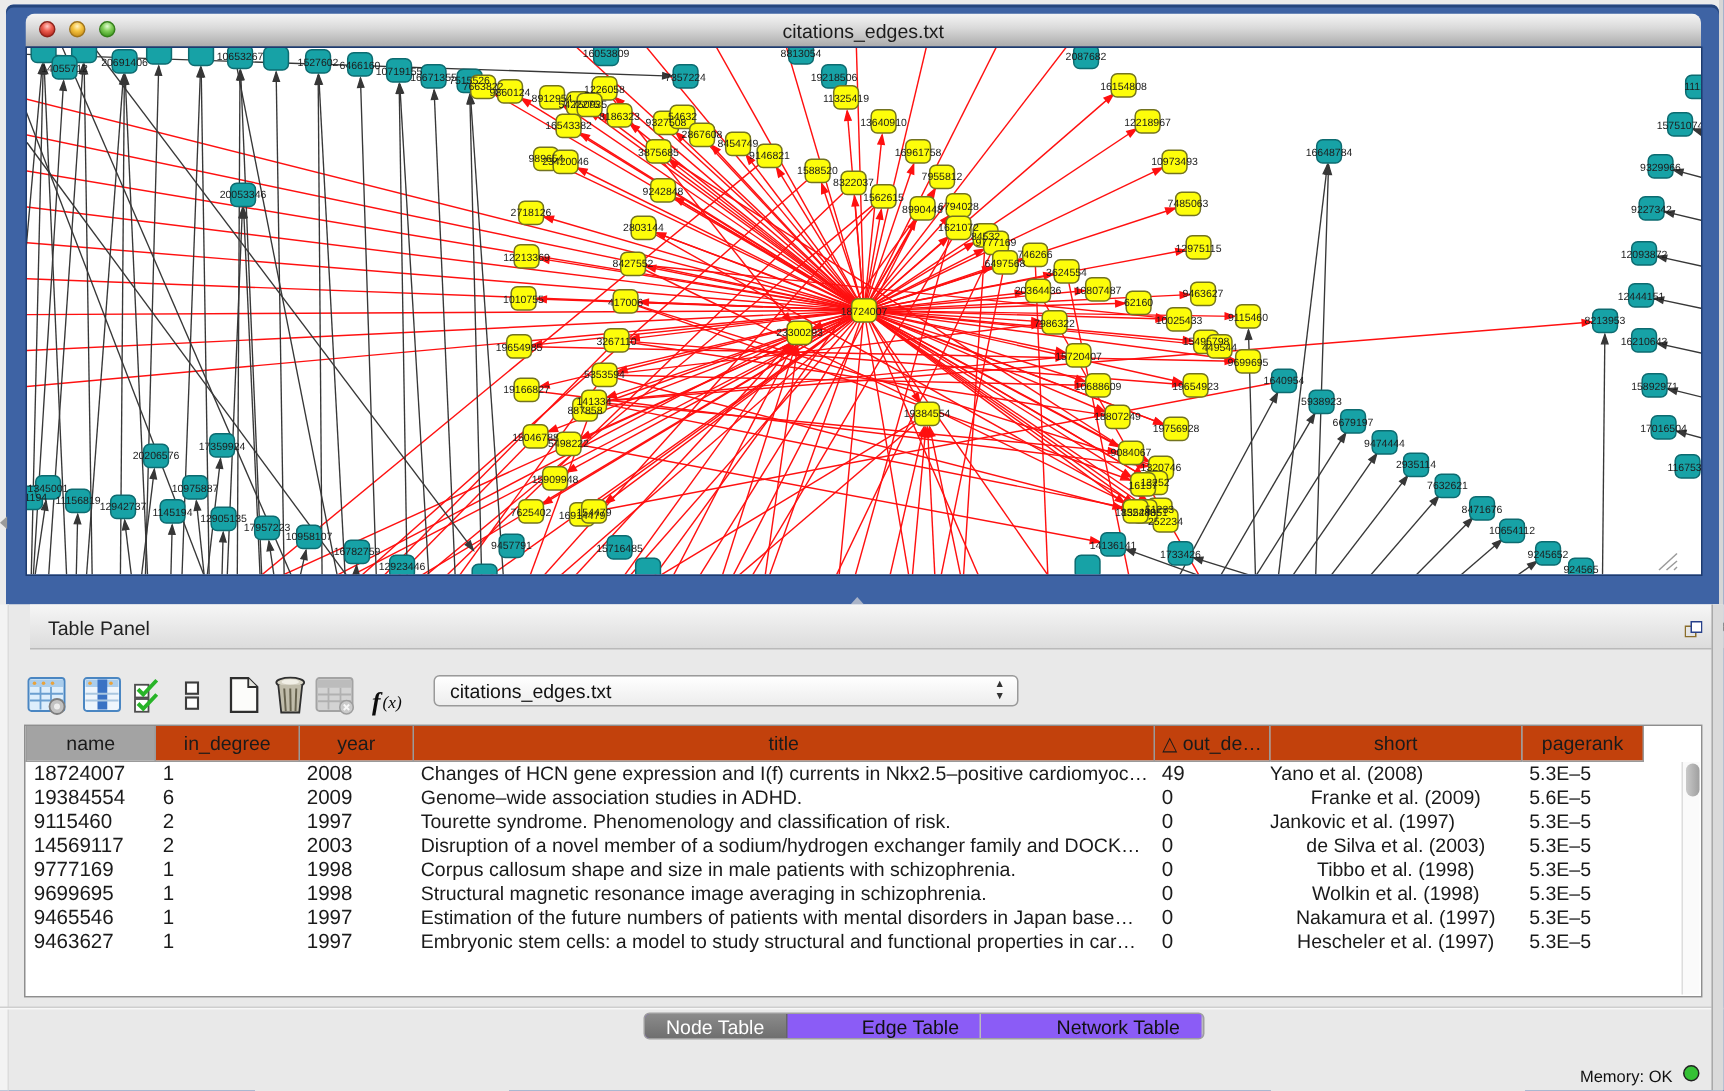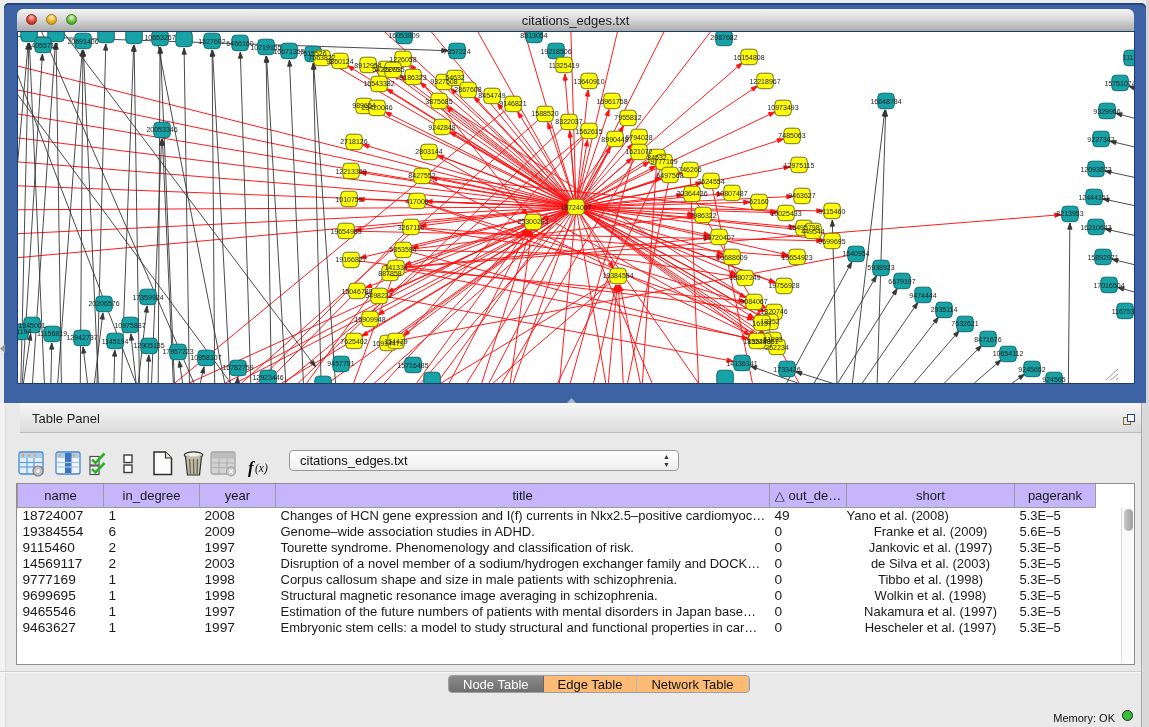--- a/index.html
+++ b/index.html
@@ -16,26 +16,26 @@
 #tp-title { position:absolute; left:12px; top:8px; font-size:13px; color:#222; }
 #tp-x { position:absolute; left:1124px; top:6px; font-size:15px; font-weight:bold; color:#111; }
 #tp-float { position:absolute; left:1103px; top:11px; width:12px; height:11px; }
 #toolbar { position:absolute; left:0; top:40px; width:1149px; height:40px; }
 #dropdown { position:absolute;  left:289px; top:47px; z-index:5; width:390px; height:21px; background:linear-gradient(#ffffff,#ededed); border:1px solid #9a9a9a; border-radius:4px; font-size:13px; color:#111; line-height:19px; padding-left:10px; }
 
 #dd-arrows { position:absolute; right:8px; top:2px; font-size:7px; color:#333; line-height:8px; text-align:center; }
 #tablebox { position:absolute; left:16px; top:80px; width:1119px; height:182px; background:#fff; border:1px solid #8e8e8e; }
 table { border-collapse:collapse; table-layout:fixed; width:1078px; font-size:13px; color:#1a1a1a; }
 td.n { font-size:13.7px; }
-th { height:23px; background:#c4b5fd; border:1px solid #9a9a9a; border-top:none; font-weight:normal; font-size:13px; padding:0; }
-th.first { background:#c4b5fd; }
+th { height:23px; background:#c2410c; border:1px solid #9a9a9a; border-top:none; font-weight:normal; font-size:13px; padding:0; }
+th.first { background:#a3a3a3; }
 td { height:16px; padding:0 0 0 5px; white-space:nowrap; overflow:hidden; }
 #scroll { position:absolute; left:1104px; top:24px; width:12px; height:155px; background:#fafafa; border-left:1px solid #ddd; }
 #thumb { position:absolute; left:1.5px; top:1px; width:9px; height:22px; background:linear-gradient(90deg,#c9c9c9,#9f9f9f); border-radius:5px; }
-#tabs { position:absolute; left:448px; top:272px; height:18px; border:1px solid #9f9f9f; border-radius:4px; overflow:hidden; background:#fdba74; display:flex; font-size:13px; }
+#tabs { position:absolute; left:429px; top:272px; height:18px; border:1px solid #9f9f9f; border-radius:4px; overflow:hidden; background:#8b5cf6; display:flex; font-size:13px;gap:36px; }
 .tab { padding:0 14px; line-height:17px; color:#111; border-right:1px solid #bbb; }
 #tab1 { background:linear-gradient(#8b8b8b,#6f6f6f); color:#fff; border-right:1px solid #666; }
 #sep { position:absolute; left:0; top:268px; width:1149px; height:2px; border-top:1px solid #cfcfcf; border-bottom:1px solid #f8f8f8; }
 #mem { position:absolute; right:34px; top:309px; font-size:11px; color:#111; }
 #memdot { position:absolute; right:16px; top:307px; width:11px; height:11px; border-radius:50%; background:#35c135; border:1.5px solid #222; }
 #rstrip1 { position:absolute; right:0; top:0; width:3px; height:403px; background:#d6d6d6; }
 #rstrip2 { position:absolute; right:0; top:403px; width:8px; height:324px; background:#dadada; border-left:1px solid #a9a9a9; }
 #grip { position:absolute; right:14px; bottom:2px; }
 </style></head>
 <body>
@@ -855,21 +855,21 @@
             <td class="n">0</td>
             <td style="text-align:center;padding:0">Franke et al. (2009)</td>
             <td>5.6E–5</td>
           </tr>
 <tr>
             <td class="n">9115460</td>
             <td class="n">2</td>
             <td class="n">1997</td>
             <td>Tourette syndrome. Phenomenology and classification of risk.</td>
             <td class="n">0</td>
-            <td style="text-align:center;padding:0">Jankovic et al. (1997)</td>
+            <td style="padding:0">Jankovic et al. (1997)</td>
             <td>5.3E–5</td>
           </tr>
 <tr>
             <td class="n">14569117</td>
             <td class="n">2</td>
             <td class="n">2003</td>
             <td>Disruption of a novel member of a sodium/hydrogen exchanger family and DOCK…</td>
             <td class="n">0</td>
             <td style="text-align:center;padding:0">de Silva et al. (2003)</td>
             <td>5.3E–5</td>

